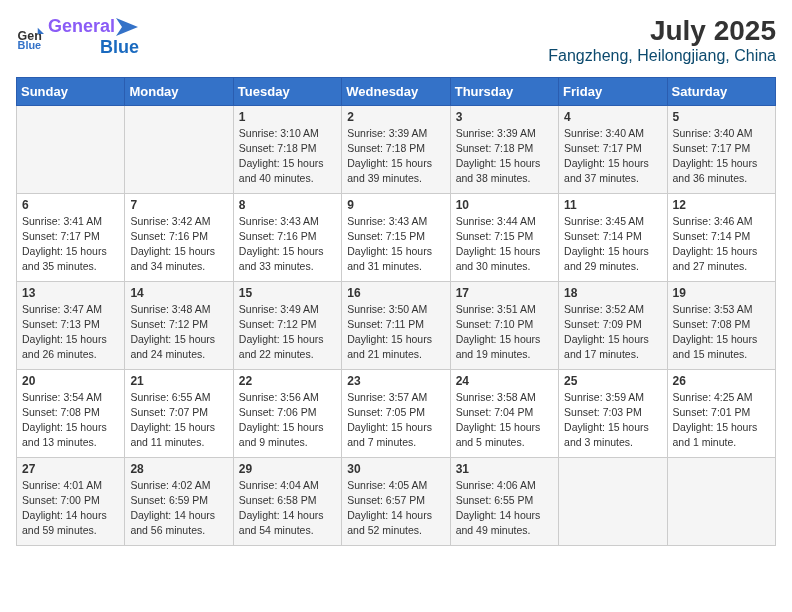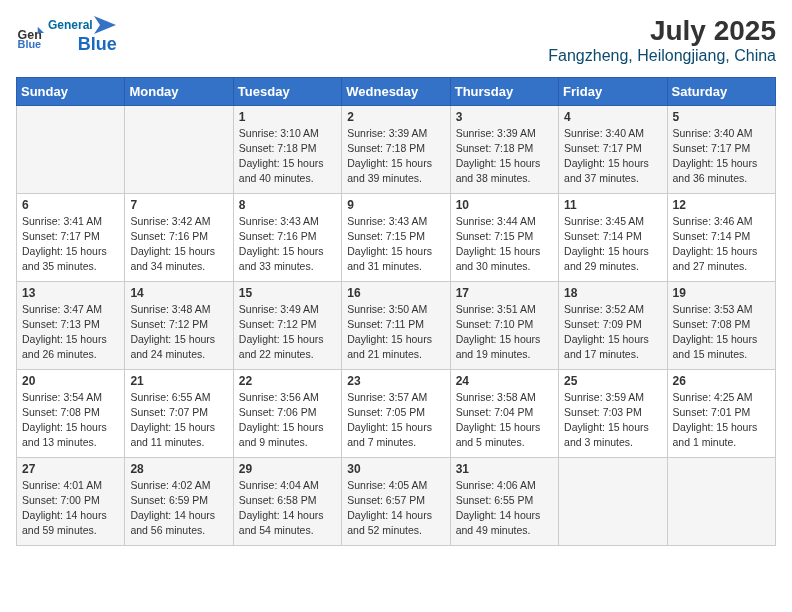--- a/index.html
+++ b/index.html
@@ -16,23 +16,23 @@
       align-items: flex-start;
       margin-bottom: 12px;
     }
     .logo {
       display: flex;
       align-items: center;
       gap: 4px;
       text-align: right;
     }
     .logo-text-general {
-      font-size: 12px;
-      font-weight: bold;
-      color: #0369a1;
+      font-size: 18px;
+      font-weight: bold;
+      color: #8b5cf6;
     }
     .logo-text-blue {
       font-size: 18px;
       font-weight: bold;
       color: #1a6abf;
     }
     .logo-icon {
       width: 28px;
       height: 28px;
     }

